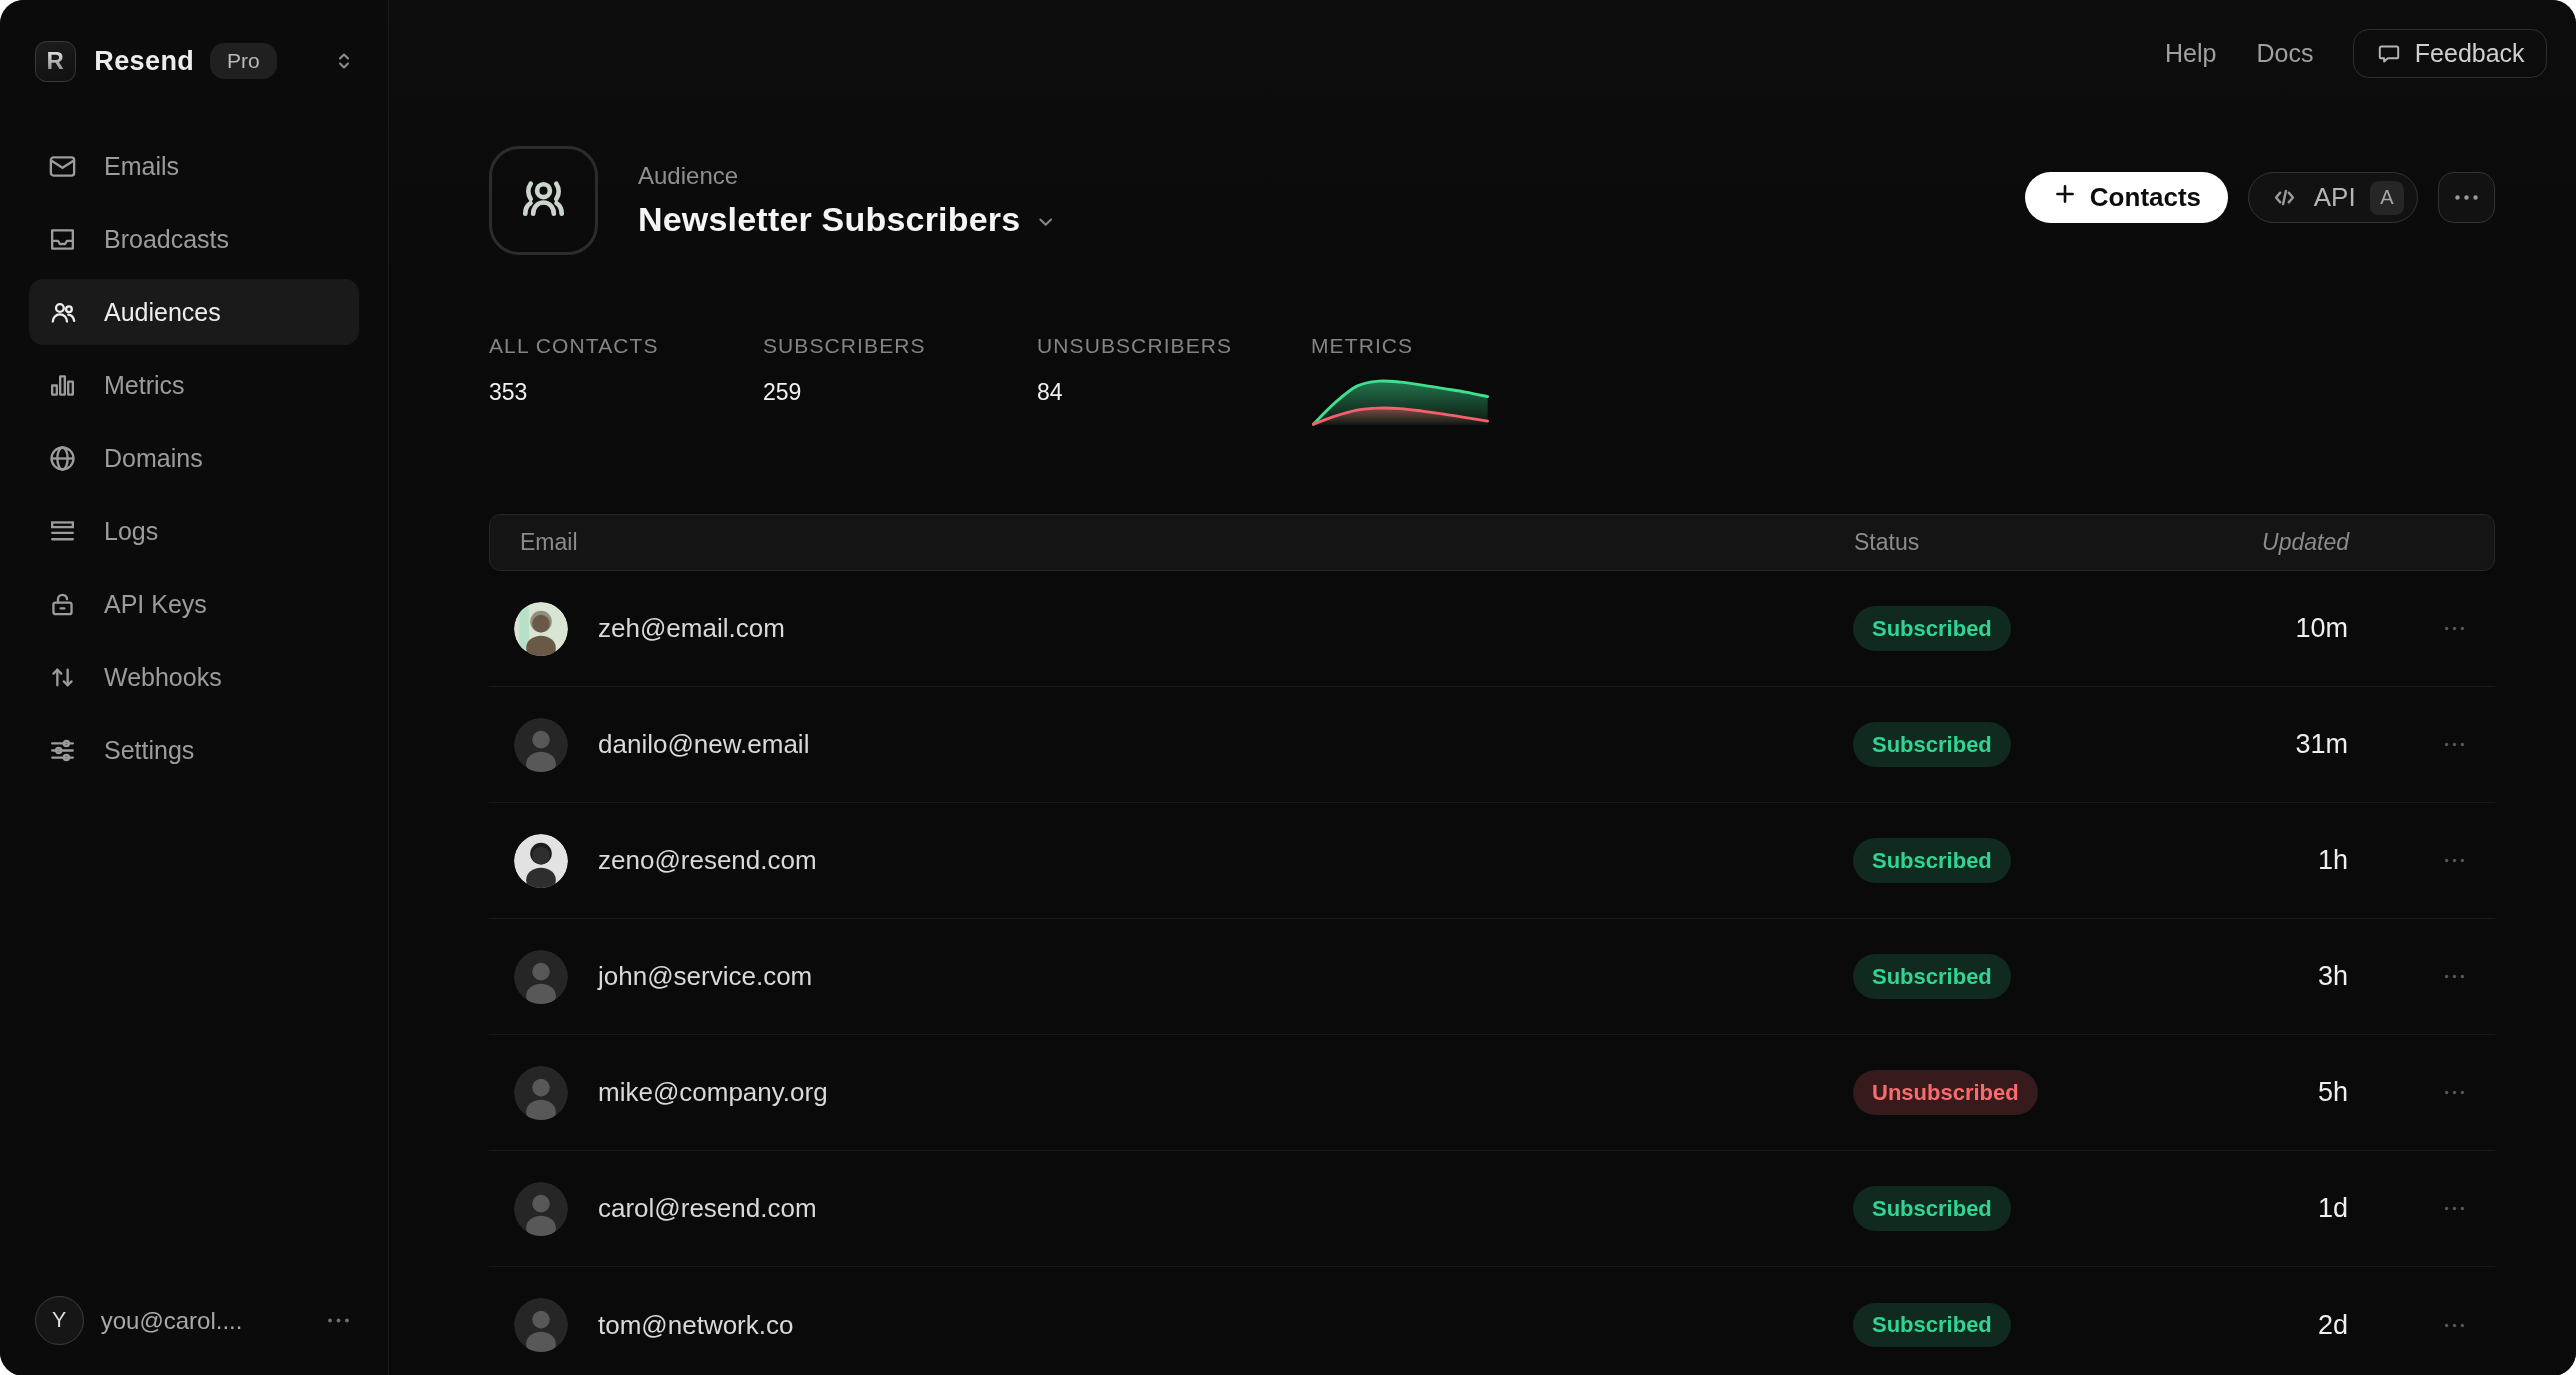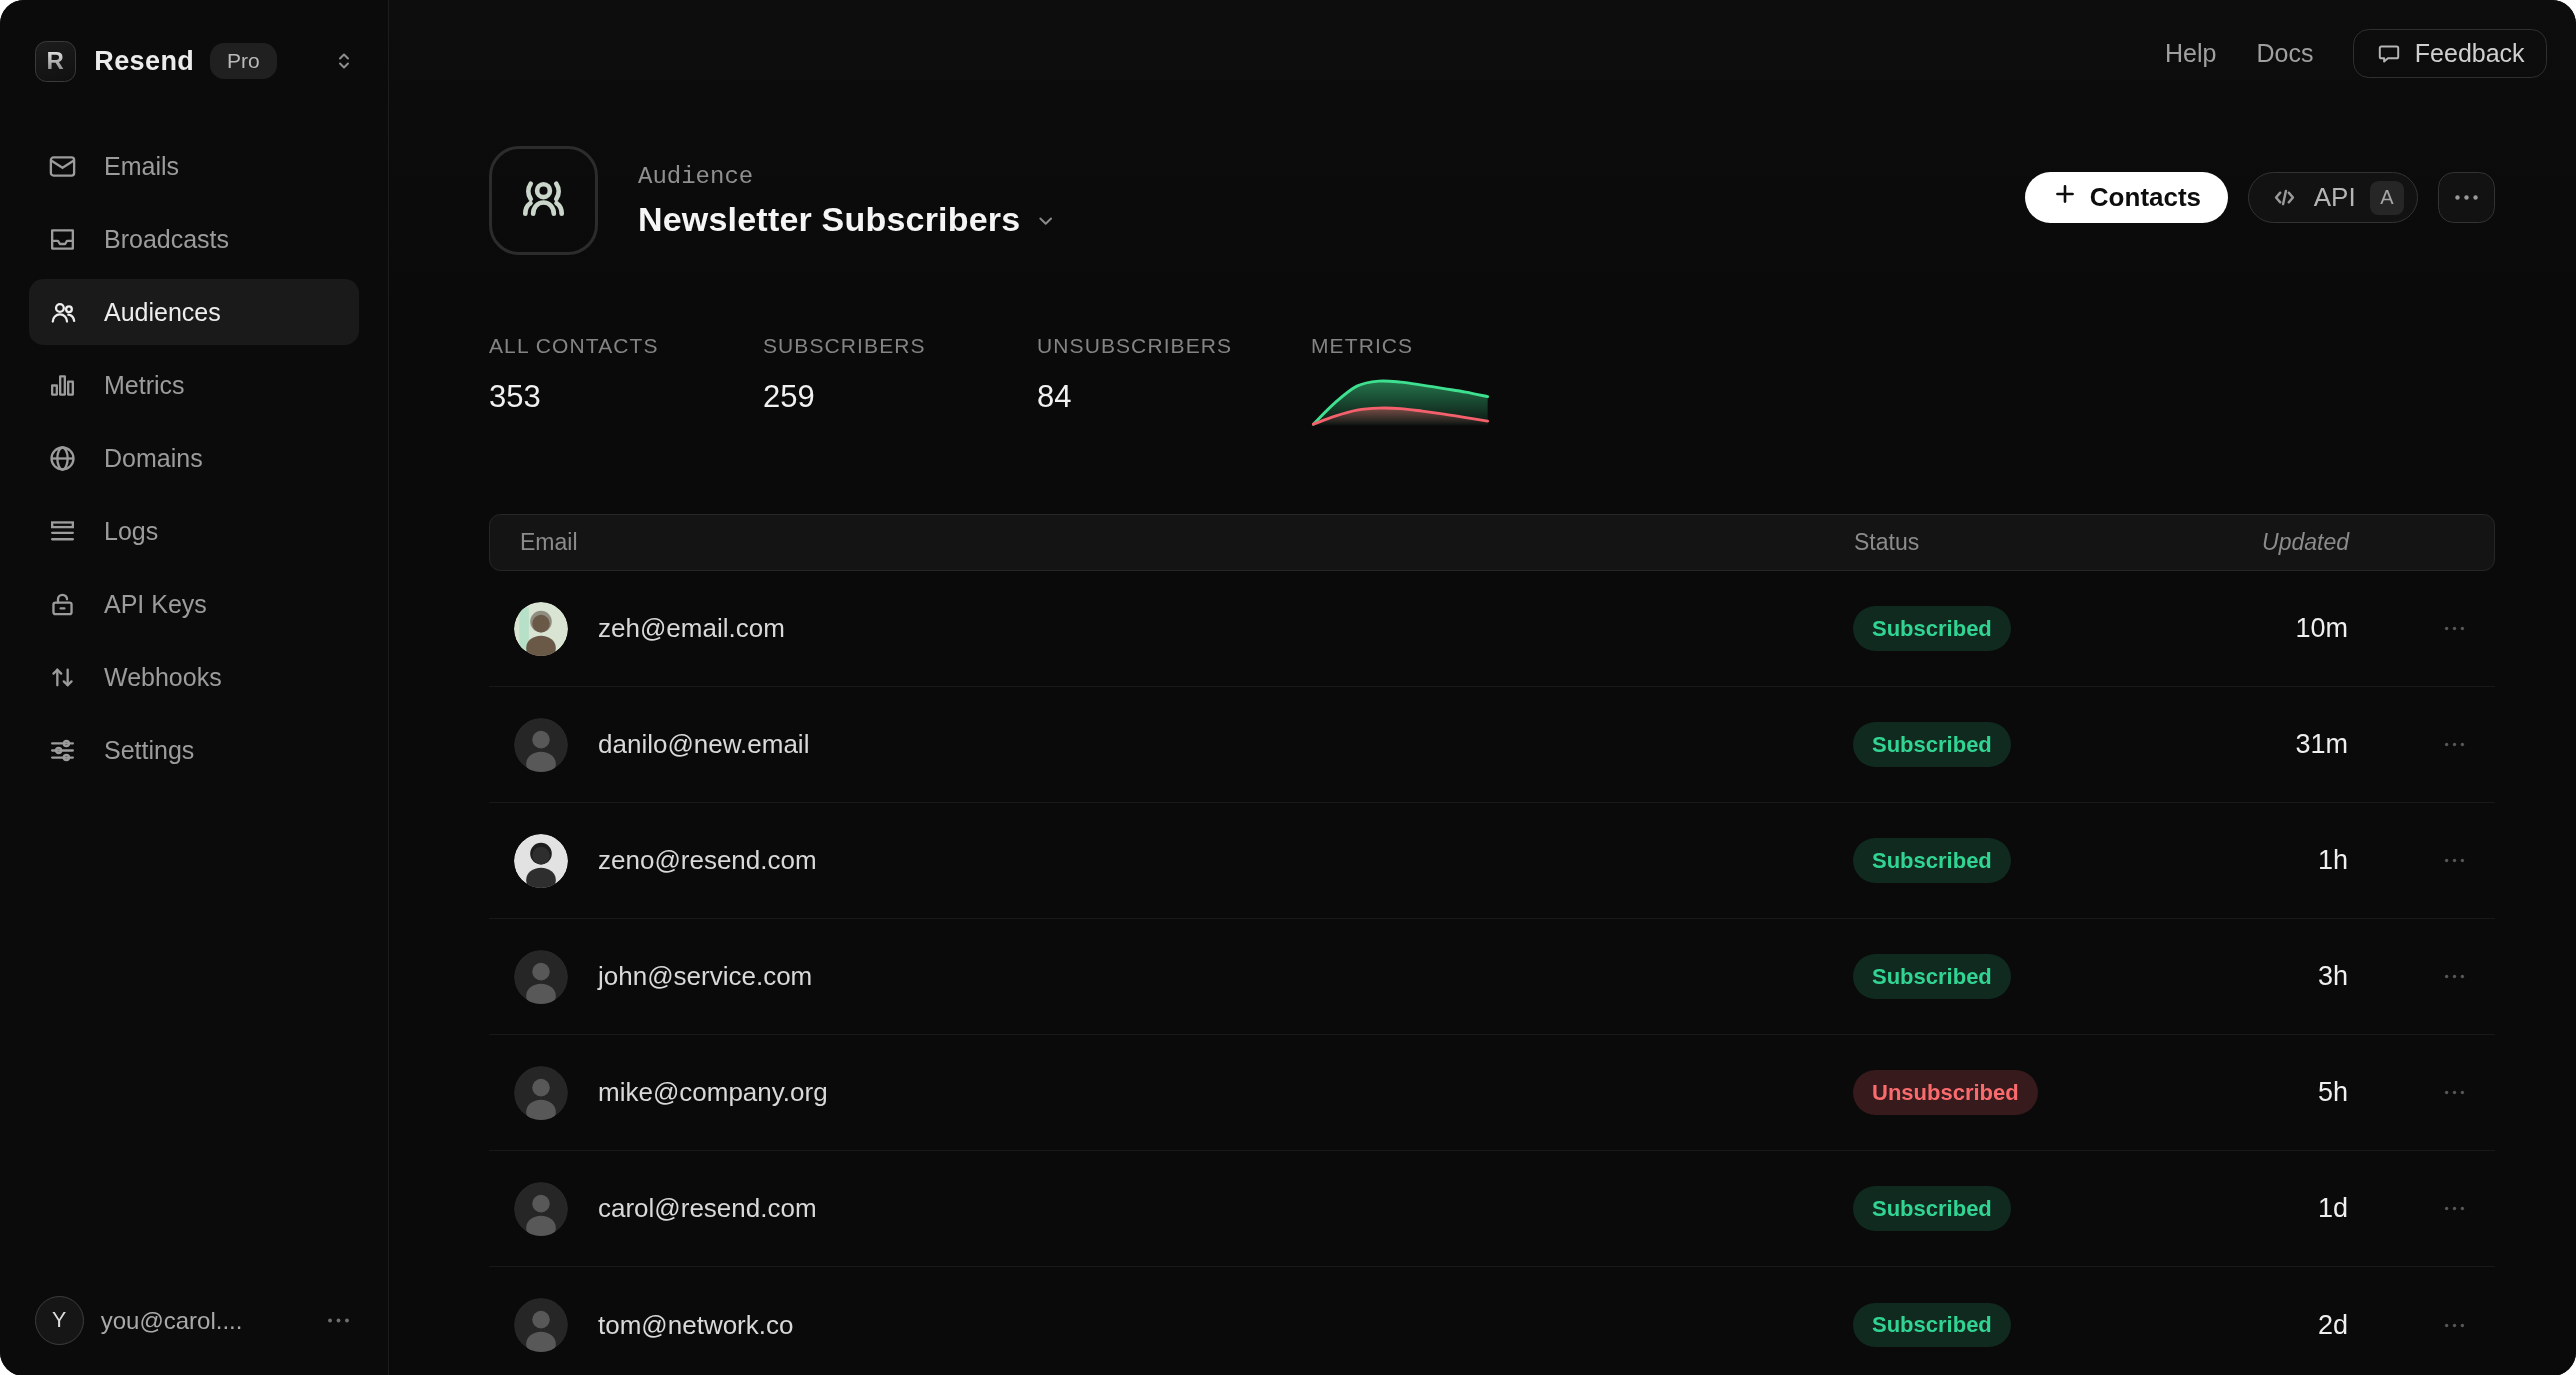--- a/index.html
+++ b/index.html
@@ -28,36 +28,36 @@
   .main { position:absolute; left:389px; top:0; right:0; bottom:0; padding:0 81px 0 100px; background:linear-gradient(180deg,#0d0d0d 0%,#0a0a0a 300px); }
   .topnav { position:absolute; top:29px; right:29px; display:flex; align-items:center; gap:40px; }
   .topnav a { font-size:25px; color:#a0a0a0; text-decoration:none; cursor:pointer; }
   .feedback-btn { display:flex; align-items:center; gap:13px; border:1.4px solid #2f2f2f; border-radius:15.7px; padding:0 21.4px; height:49px; color:#cfcfcf; font-size:25px; cursor:pointer; background:transparent; }
   .feedback-btn .icn { display:flex; color:#b5b5b5; }
 
   .header-row { position:relative; margin-top:146px; display:flex; align-items:center; }
   .aud-icon { width:109px; height:109px; border-radius:30px; border:3.6px solid #2c2c2c; background:radial-gradient(120% 120% at 50% 18%, #1f4634 0%, #13structure 0%, #132c20 55%, #0c1d15 100%); display:flex; align-items:center; justify-content:center; }
   .aud-icon svg { color:#cbd6cb; }
   .header-text { margin-left:40px; }
-  .header-eyebrow { font-size:24px; color:#8f8f8f;font-family:Liberation Mono, monospace; }
+  .header-eyebrow { font-size:24px; color:#8f8f8f; }
   .header-title-row { display:flex; align-items:center; gap:14.3px; margin-top:10px; cursor:pointer; }
   .header-title { font-size:34px; font-weight:700; color:#f5f5f5; letter-spacing:0.2px; }
   .header-title-row .icn { color:#8a8a8a; display:flex; margin-top:4.3px; }
   .header-actions { position:absolute; right:0; top:26px; display:flex; align-items:flex-end; gap:20px; }
   .btn-contacts { display:flex; align-items:center; gap:11.4px; background:#ffffff; color:#0d0d0d; height:51px; padding:0 27px; border-radius:714px; font-size:26px; font-weight:700; border:none; cursor:pointer; }
   .btn-api { display:flex; align-items:center; gap:14.3px; background:#121212; border:1.4px solid #333333; height:51px; padding:0 13px 0 21.4px; border-radius:714px; color:#b4b4b4; font-size:26px; cursor:pointer; }
   .btn-api .icn { color:#9a9a9a; display:flex; }
   .kbd { background:#262626; color:#a6a6a6; width:34px; height:34px; border-radius:8.6px; display:flex; align-items:center; justify-content:center; font-size:20px; }
   .btn-more { width:57px; height:51px; border-radius:15.7px; border:1.4px solid #333333; background:#121212; color:#9a9a9a; display:flex; align-items:center; justify-content:center; cursor:pointer; }
 
   
   .stats { display:flex; margin-top:79px; }
   .stat { width:274px; }
   .stat-label { font-size:21px; color:#848484; letter-spacing:1.1px; }
-  .stat-value { font-size:31px; color:#f1f1f1; margin-top:21.4px; }
+  .stat-value { font-size:23px; color:#f1f1f1; margin-top:21.4px; }
   .stat-chart { margin-top:10px; }
 
   
   .table { margin-top:84px; }
   .thead { display:grid; grid-template-columns:1364px 321px 174px 144px; align-items:center; height:57px; background:#141414; border:1.4px solid #272727; border-radius:11.4px; }
   .th { font-size:23px; color:#8b8b8b; }
   .th.email { padding-left:30px; }
   .th.updated { text-align:right;font-style:italic; }
   .row { display:grid; grid-template-columns:1364px 321px 174px 144px; align-items:center; height:116px; border-bottom:1.4px solid #191919; cursor:pointer; }
   .row:last-child { border-bottom:none; }

